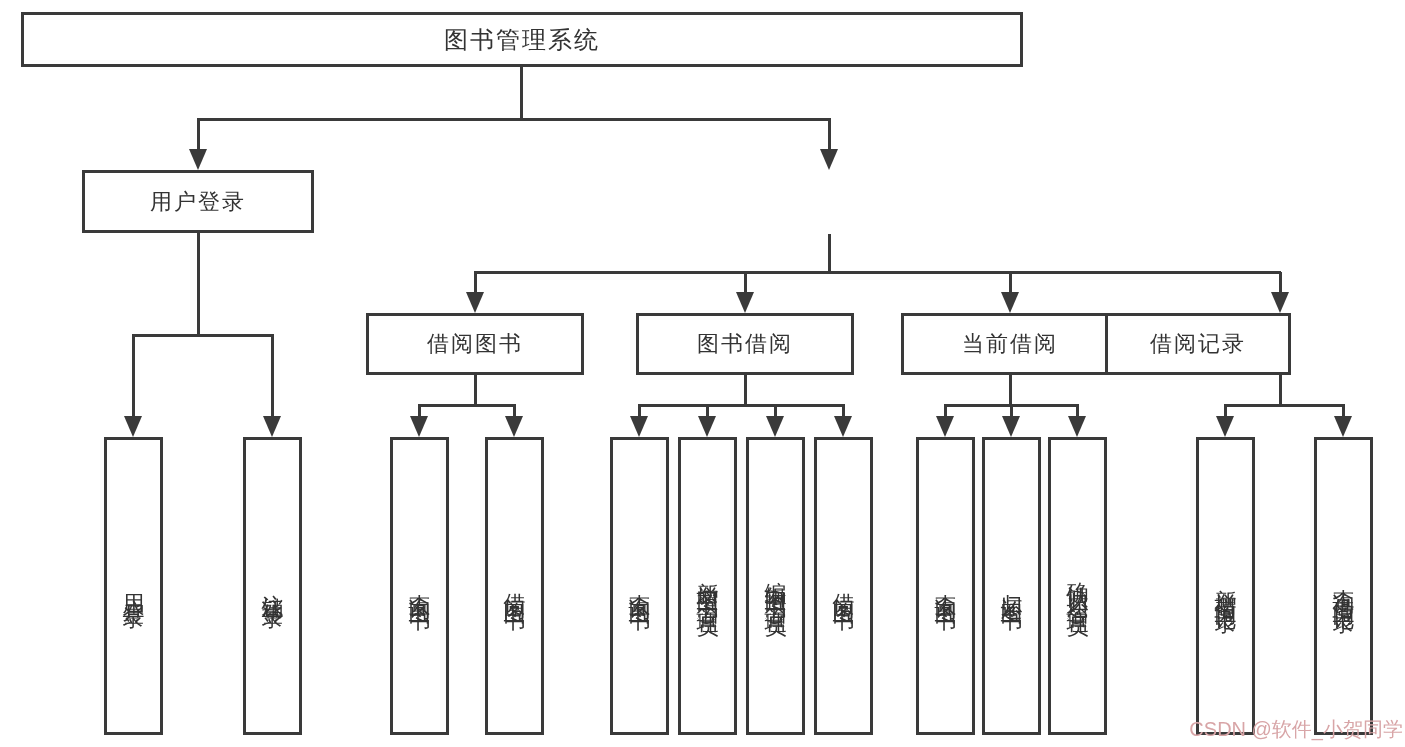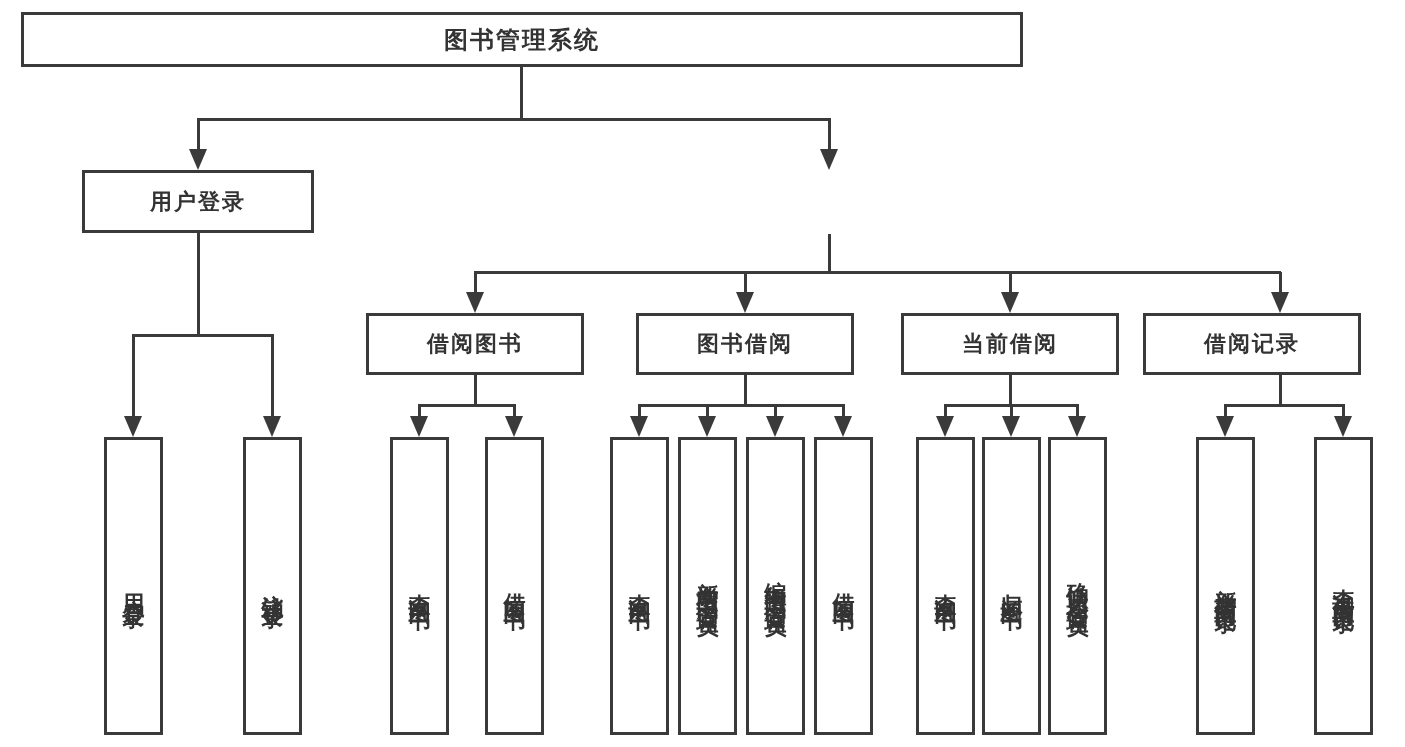--- a/index.html
+++ b/index.html
@@ -7,21 +7,20 @@
     padding: 0;
     background: #ffffff;
     font-family: "Liberation Sans", "DejaVu Sans", sans-serif;
   }
   .canvas {
     position: relative;
     width: 1405px;
     height: 747px;
     background: #ffffff;
     overflow: hidden;
-    font-weight: bold;
   }
   
   .bx {
     position: absolute;
     box-sizing: border-box;
     border: 3px solid #3a3a3a;
     background: #ffffff;
     display: flex;
     align-items: center;
     justify-content: center;
@@ -91,21 +90,21 @@
   <div class="vl" style="left:744px;top:272px;height:20px"></div>
   <div class="ar" style="left:736px;top:292px"></div>
   <div class="vl" style="left:1009px;top:272px;height:20px"></div>
   <div class="ar" style="left:1001px;top:292px"></div>
   <div class="vl" style="left:1279px;top:272px;height:20px"></div>
   <div class="ar" style="left:1271px;top:292px"></div>
 
   <div class="bx bx-h" style="left:366px;top:313px;width:218px;height:62px">借阅图书</div>
   <div class="bx bx-h" style="left:636px;top:313px;width:218px;height:62px">图书借阅</div>
   <div class="bx bx-h" style="left:901px;top:313px;width:218px;height:62px">当前借阅</div>
-  <div class="bx bx-h" style="left:1143px;top:313px;width:218px;height:62px">借阅记录</div>
+  <div class="bx bx-h" style="left:1105px;top:313px;width:186px;height:62px">借阅记录</div>
 
   <div class="vl" style="left:474px;top:375px;height:30px"></div>
   <div class="hl" style="left:418px;top:404px;width:98px"></div>
   <div class="vl" style="left:418px;top:405px;height:11px"></div>
   <div class="ar" style="left:410px;top:416px"></div>
   <div class="vl" style="left:513px;top:405px;height:11px"></div>
   <div class="ar" style="left:505px;top:416px"></div>
 
   <div class="vl" style="left:744px;top:375px;height:30px"></div>
   <div class="hl" style="left:638px;top:404px;width:207px"></div>
@@ -145,14 +144,15 @@
   <div class="bx bx-v" style="left:746px;top:437px;width:59px;height:298px">编辑图书（管理员）</div>
   <div class="bx bx-v" style="left:814px;top:437px;width:59px;height:298px">借阅图书</div>
 
   <div class="bx bx-v" style="left:916px;top:437px;width:59px;height:298px">查询图书</div>
   <div class="bx bx-v" style="left:982px;top:437px;width:59px;height:298px">归还图书</div>
   <div class="bx bx-v" style="left:1048px;top:437px;width:59px;height:298px">确认归还（管理员）</div>
 
   <div class="bx bx-v" style="left:1196px;top:437px;width:59px;height:298px">新增借阅记录</div>
   <div class="bx bx-v" style="left:1314px;top:437px;width:59px;height:298px">查询借阅记录</div>
 
+  <div class="wm">CSDN @软件_小贺同学</div>
 
 </div>
 
 </body></html>

